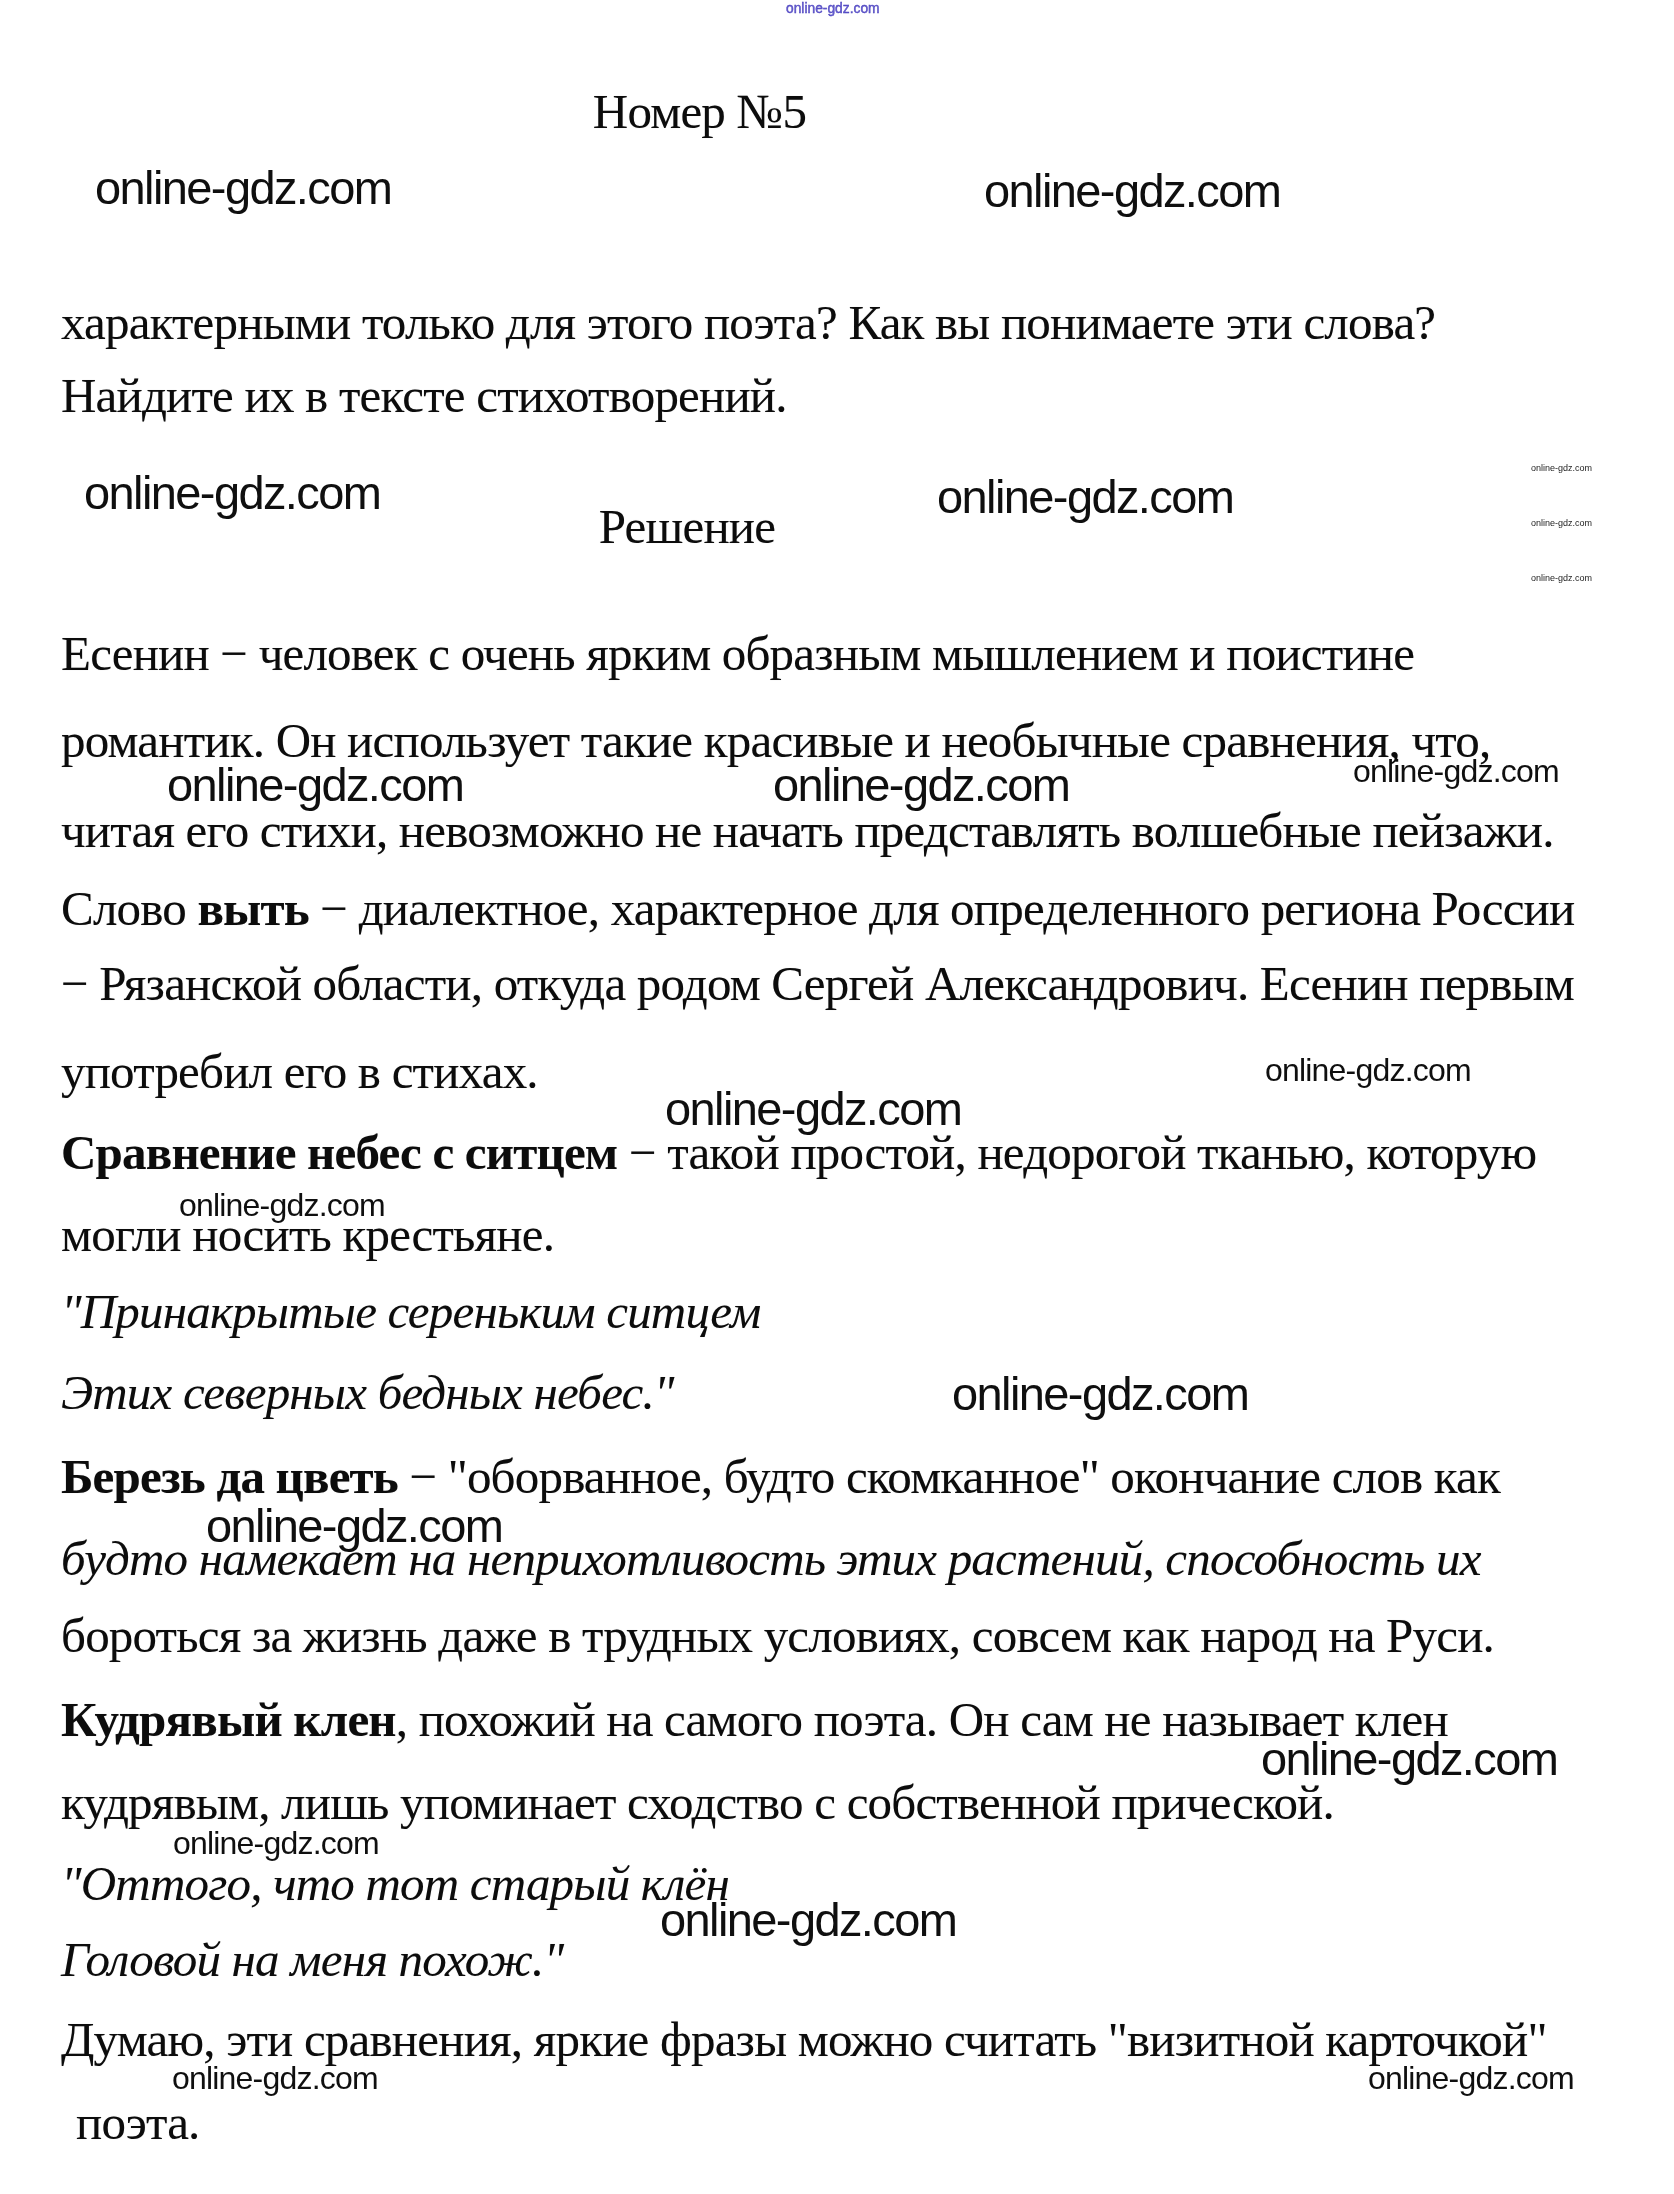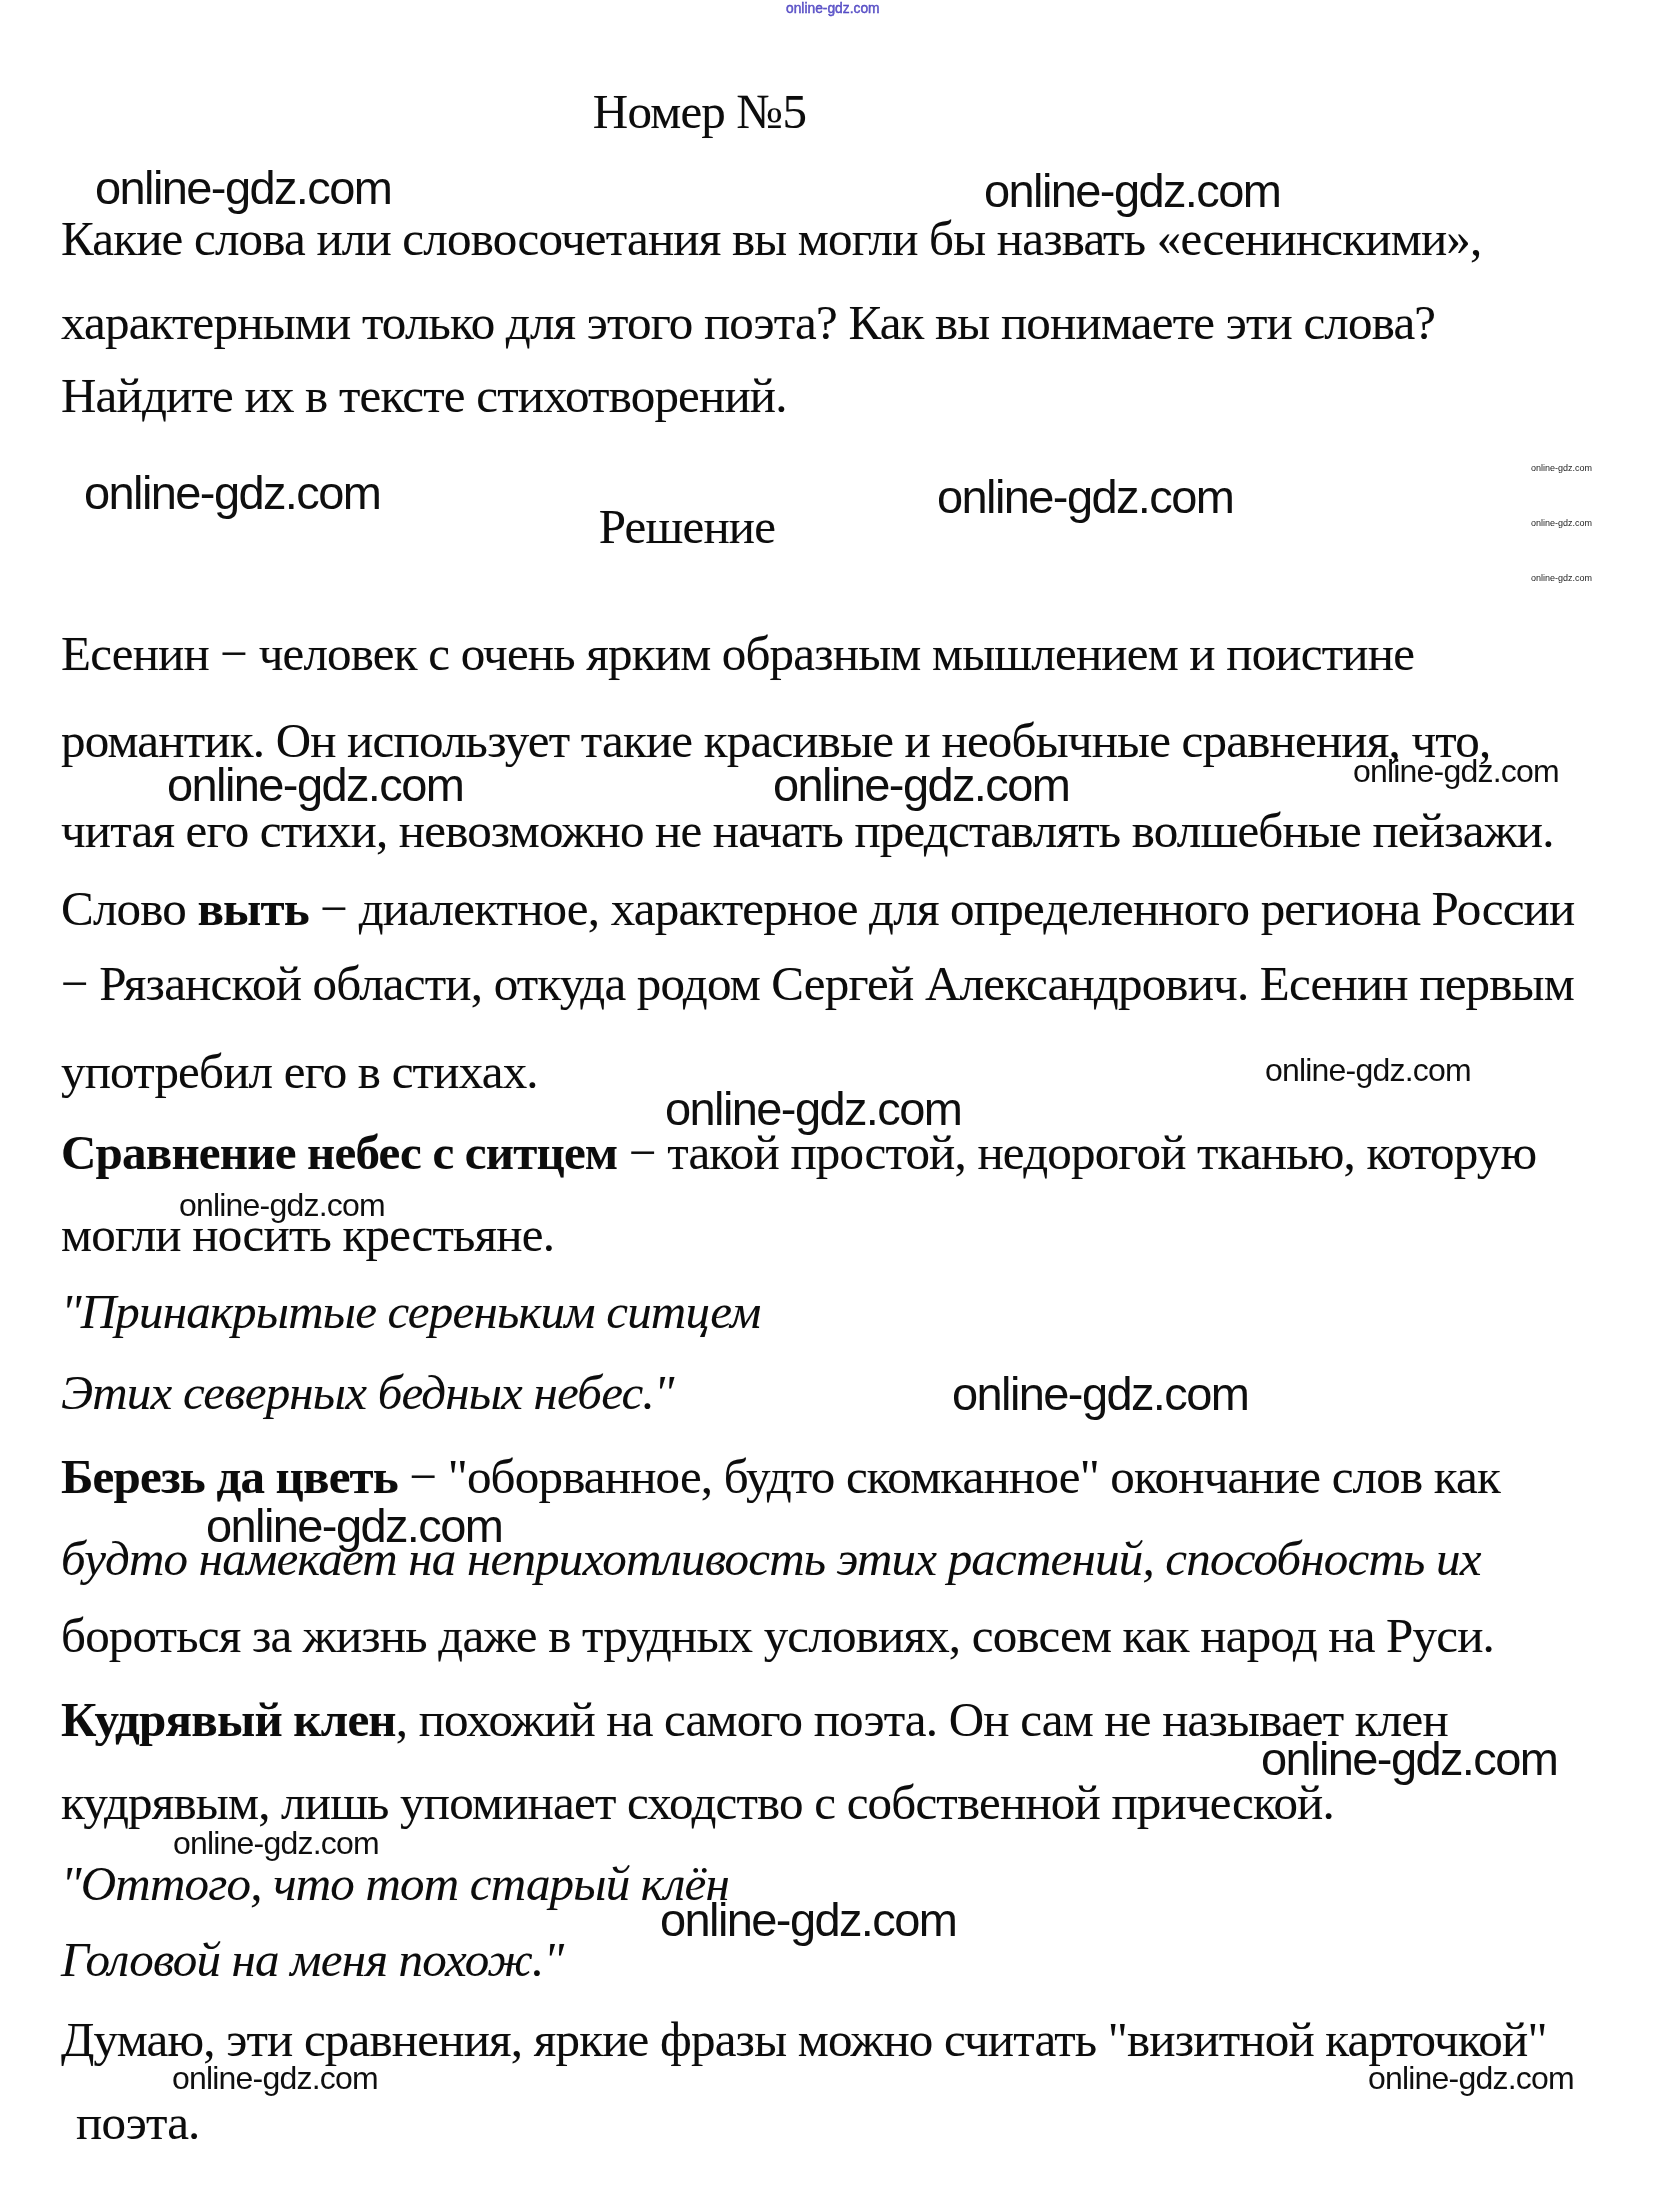--- a/index.html
+++ b/index.html
@@ -68,21 +68,20 @@
   <span class="wm wm-lg" style="left:952px; top:1370px;">online-gdz.com</span>
   <span class="wm wm-lg" style="left:206px; top:1502px;">online-gdz.com</span>
   <span class="wm wm-lg" style="left:1261px; top:1735px;">online-gdz.com</span>
   <span class="wm wm-md" style="left:173px; top:1827px;">online-gdz.com</span>
   <span class="wm wm-lg" style="left:660px; top:1896px;">online-gdz.com</span>
   <span class="wm wm-md" style="left:172px; top:2062px;">online-gdz.com</span>
   <span class="wm wm-md" style="left:1368px; top:2062px;">online-gdz.com</span>
 
   <div class="ln center indent70" style="top:87px;">Номер №5</div>
 
-  <div class="ln" style="top:214px;">Какие слова или словосочетания вы могли бы назвать «есенинскими»,</div>
   <div class="ln" style="top:298px;">характерными только для этого поэта? Как вы понимаете эти слова?</div>
   <div class="ln" style="top:371px;">Найдите их в тексте стихотворений.</div>
 
   <div class="ln center indent40" style="top:502px;">Решение</div>
 
   <div class="ln" style="top:629px;">Есенин − человек с очень ярким образным мышлением и поистине</div>
   <div class="ln" style="top:716px;">романтик. Он использует такие красивые и необычные сравнения, что,</div>
   <div class="ln" style="top:806px;">читая его стихи, невозможно не начать представлять волшебные пейзажи.</div>
 
   <div class="ln" style="top:884px;"><span>Слово </span><span class="b">выть</span><span> − диалектное, характерное для определенного региона России</span></div>

